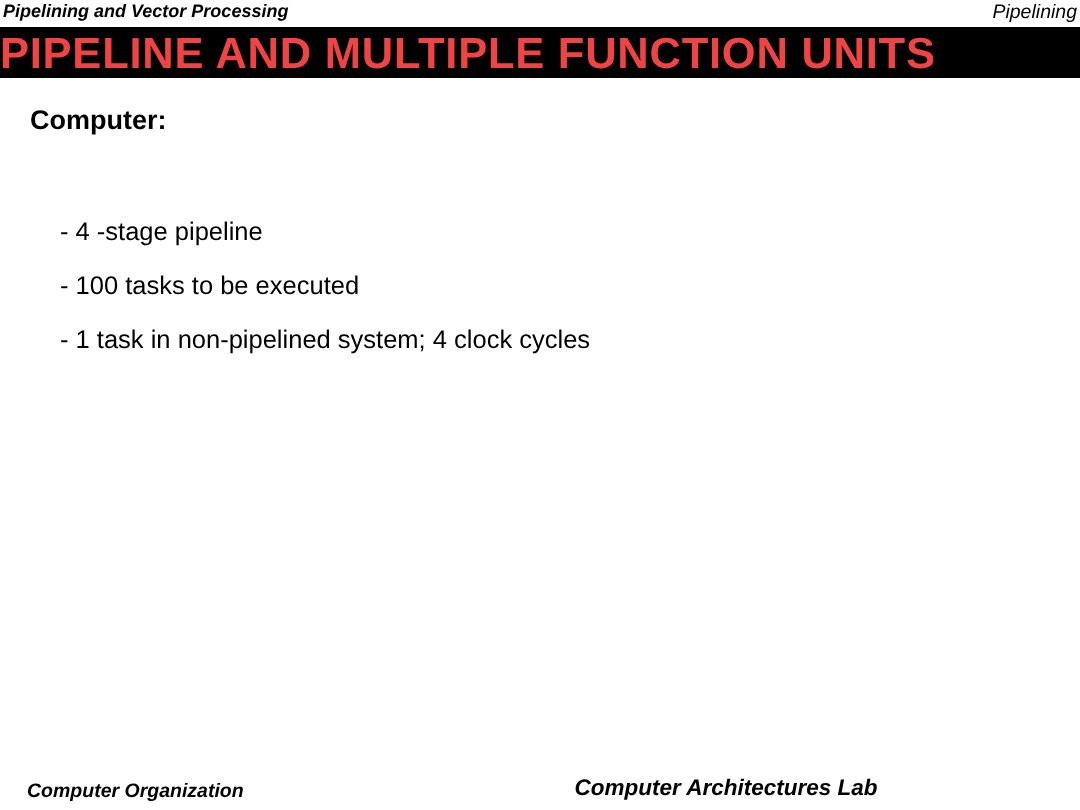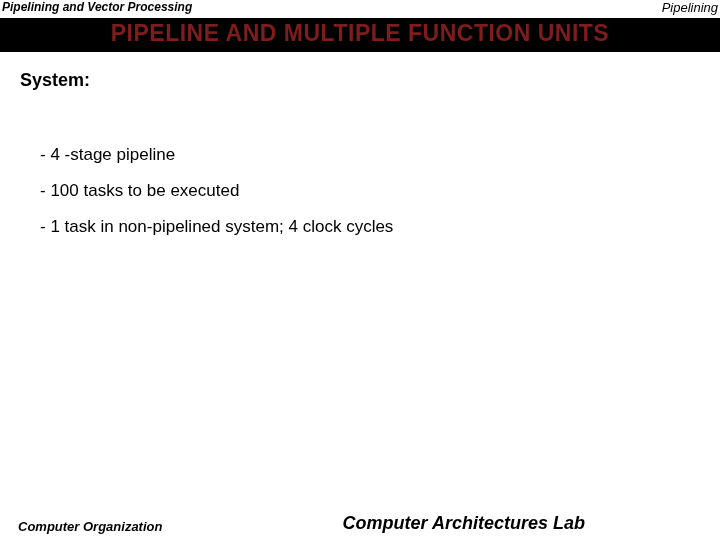--- a/index.html
+++ b/index.html
@@ -3,43 +3,43 @@
 <meta charset="utf-8">
 <style>
   * { margin: 0; padding: 0; box-sizing: border-box; }
   html, body { width: 720px; height: 540px; background: #fff; font-family: Arial, Helvetica, sans-serif; color: #000; }
   .slide { position: relative; width: 589px; height: 540px; }
   .hdr { position: absolute; top: 0; left: 0; width: 720px; height: 18px; }
   .hdr-left { position: absolute; left: 2px; top: 0; font-size: 12px; font-weight: bold; font-style: italic; }
   .hdr-center { position: absolute; left: 0; width: 720px; top: 0; text-align: center; font-size: 14px; }
   .hdr-right { position: absolute; right: 2px; top: 0; font-size: 13px; font-style: italic; }
   .title-band { position: absolute; top: 18px; left: 0; width: 720px; height: 34px; background: #000; }
-  .title { position: absolute; top: 20px; left: 0; width: 720px; text-align: center; font-size: 23px; font-weight: bold; color: #7f1d1d; letter-spacing: 0.5px; }
+  .title { position: absolute; top: 20px; left: 0; width: 720px; text-align: left; font-size: 29px; font-weight: bold; color: #ef4444; letter-spacing: 0.5px; }
   .example-label { position: absolute; top: 70px; left: 20px; font-size: 18px; font-weight: bold; }
   .body { position: absolute; top: 104px; left: 40px; width: 640px; font-size: 17px; line-height: 1.3; margin-top: 40px; }
   .body p { margin-bottom: 14px; }
   .indent1 { margin-left: 14px; }
   .ftr-left { position: absolute; bottom: 6px; left: 18px; font-size: 13px; font-weight: bold; font-style: italic; text-align: center; }
-  .ftr-right { position: absolute; bottom: 6px; right: 4px; font-size: 18px; font-weight: bold; font-style: italic; }
+  .ftr-right { position: absolute; bottom: 6px; right: 4px; font-size: 15px; font-weight: bold; font-style: italic; }
   sub { font-size: 0.75em; }
 </style>
 </head>
 <body>
 
 <div class="slide">
 
   <div class="hdr">
     <div class="hdr-left">Pipelining and Vector Processing</div>
     <div class="hdr-right">Pipelining</div>
   </div>
 
   <div class="title-band"></div>
   <div class="title">PIPELINE  AND  MULTIPLE  FUNCTION  UNITS</div>
 
-  <div class="example-label">System:</div>
+  <div class="example-label">Computer:</div>
 
   <div class="body">
     <p>- 4 -stage pipeline</p>
     <p>- 100 tasks to be executed</p>
     <p>- 1 task in non-pipelined system;  4 clock cycles</p>
   </div>
 
   <div class="ftr-left">Computer Organization</div>
   <div class="ftr-right">Computer Architectures Lab</div>
 

